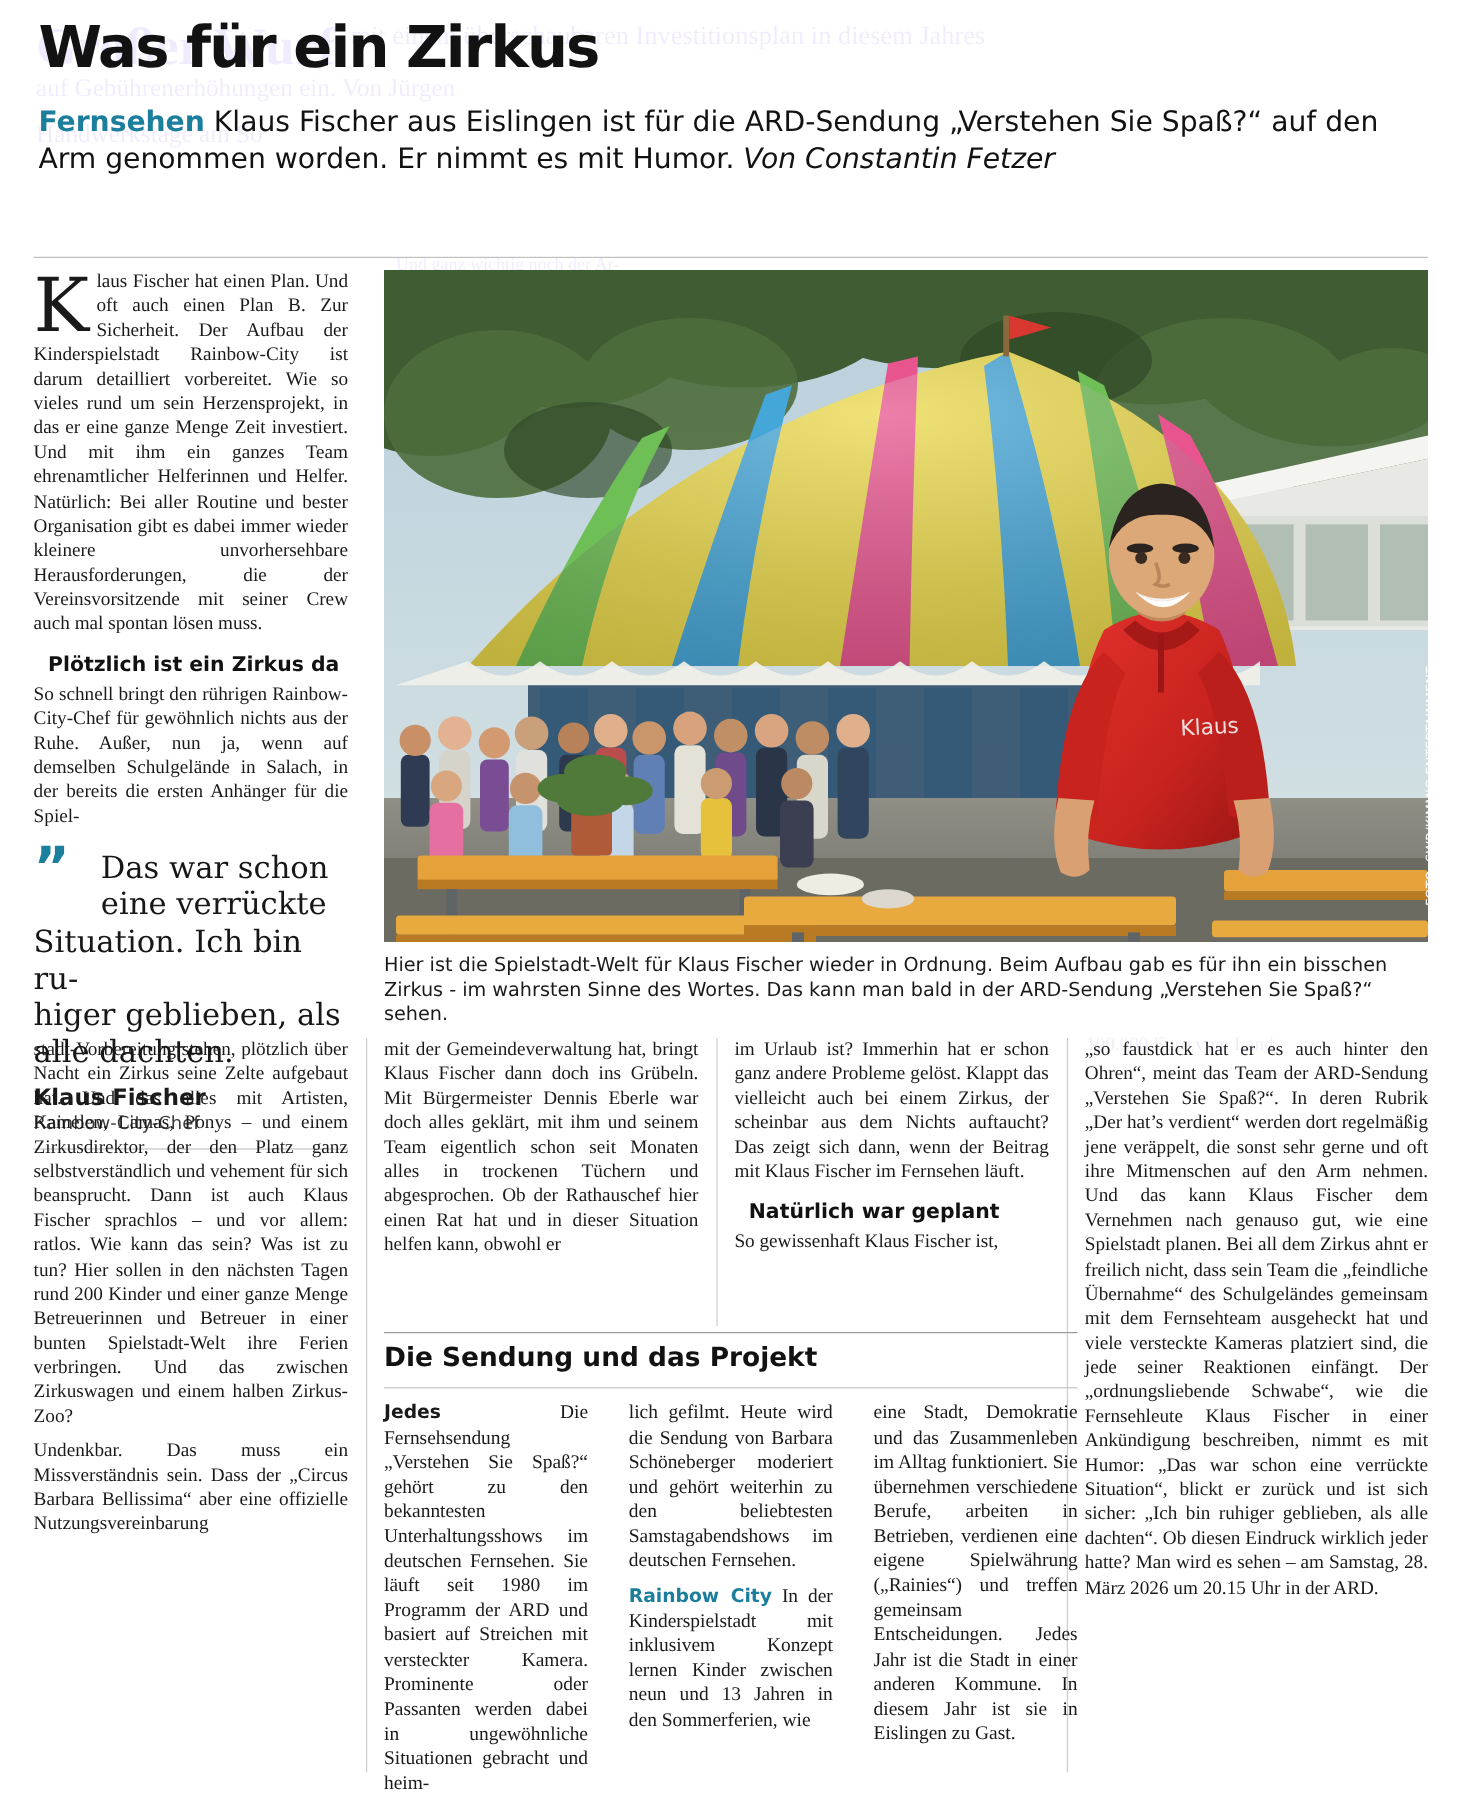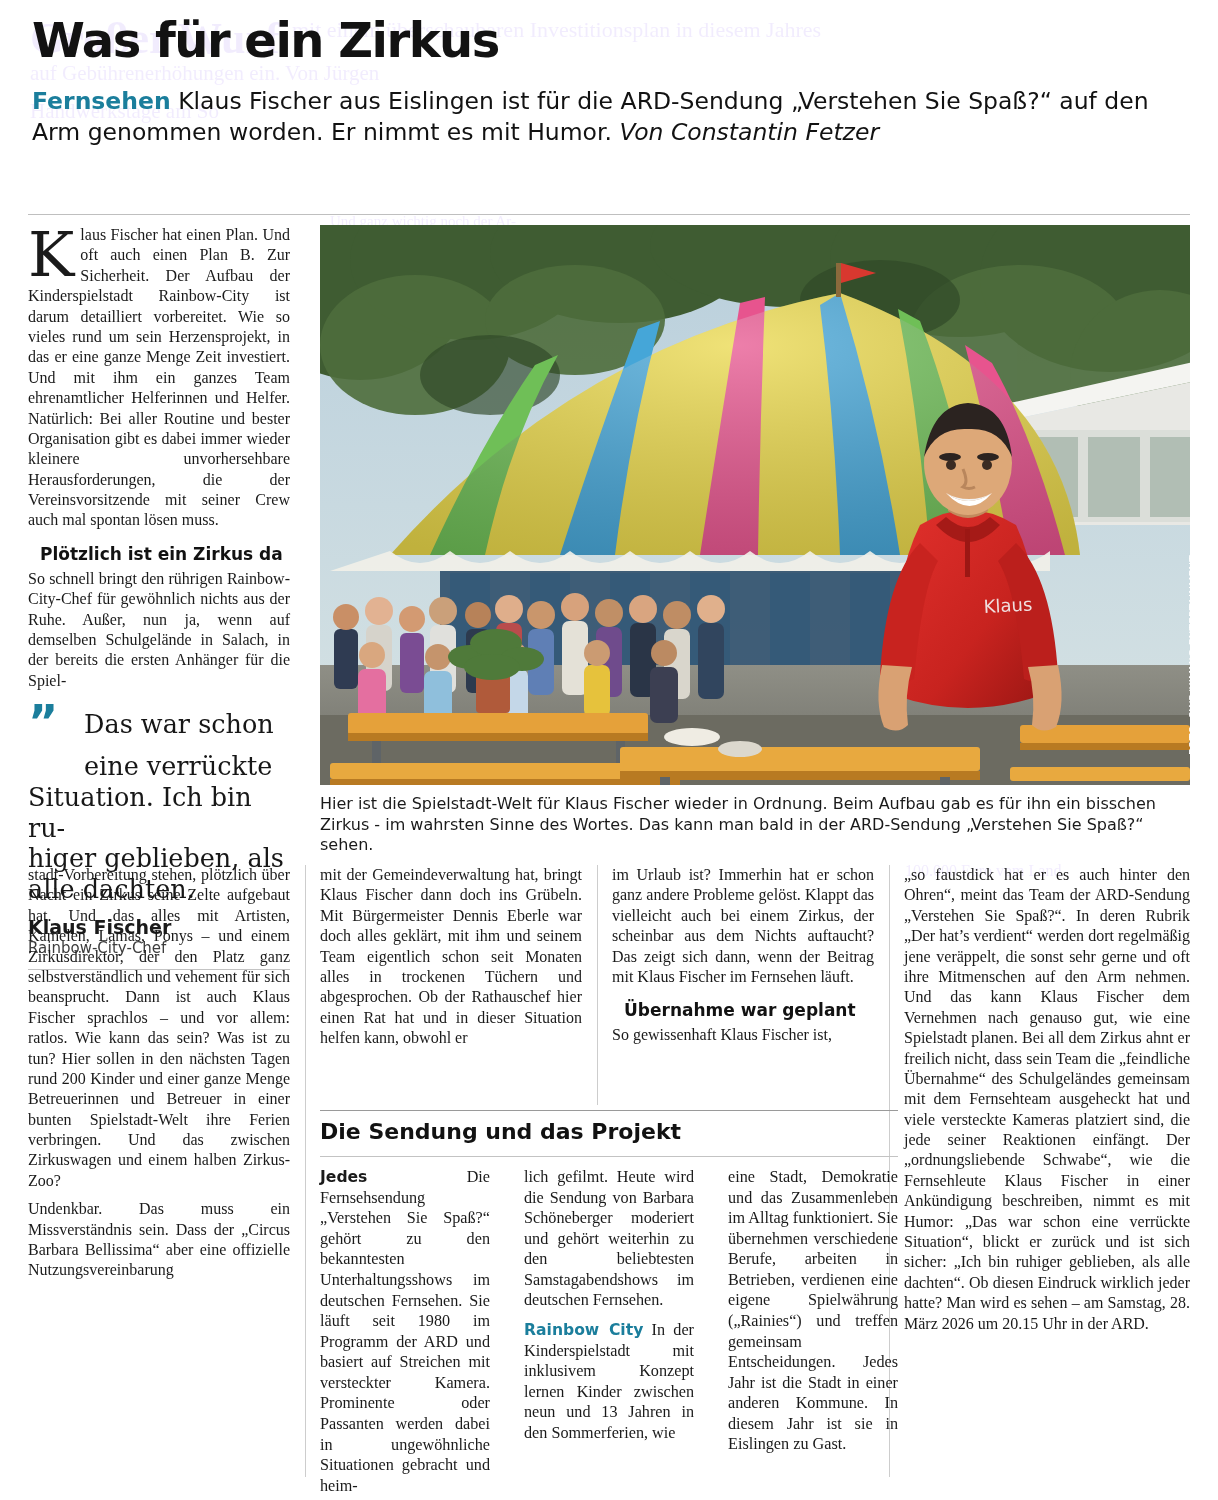--- a/index.html
+++ b/index.html
@@ -115,21 +115,21 @@
     font-size: 46px;
     line-height: 0.6;
     letter-spacing: -2px;
     margin: 18px 0 2px 0;
   }
   .quote-text {
     font-family: "DejaVu Serif", serif;
     font-size: 25.5px;
     line-height: 1.2;
     color: #171717;
-    margin: -30px 0 12px 56px;
+    margin: -30px 0 0 56px;
   }
   .quote-text.cont {
     margin: 0;
   }
   .quote-attr-name {
     font-family: "DejaVu Sans", sans-serif;
     font-weight: 700;
     font-size: 19px;
     margin-top: 12px;
   }
@@ -586,21 +586,21 @@
       <p class="body-text">stadt-Vorbereitung stehen, plötzlich über Nacht ein Zirkus seine Zelte aufgebaut hat. Und das alles mit Artisten, Kamelen, Lamas, Ponys – und einem Zirkusdirektor, der den Platz ganz selbstverständlich und vehement für sich beansprucht. Dann ist auch Klaus Fischer sprachlos – und vor allem: ratlos. Wie kann das sein? Was ist zu tun? Hier sollen in den nächsten Tagen rund 200 Kinder und einer ganze Menge Betreuerinnen und Betreuer in einer bunten Spielstadt-Welt ihre Ferien verbringen. Und das zwischen Zirkuswagen und einem halben Zirkus-Zoo?</p>
       <p class="body-text">Undenkbar. Das muss ein Missverständnis sein. Dass der „Circus Barbara Bellissima“ aber eine offizielle Nutzungsvereinbarung</p>
     </div>
 
     <div class="lcol c2">
       <p class="body-text">mit der Gemeindeverwaltung hat, bringt Klaus Fischer dann doch ins Grübeln. Mit Bürgermeister Dennis Eberle war doch alles geklärt, mit ihm und seinem Team eigentlich schon seit Monaten alles in trockenen Tüchern und abgesprochen. Ob der Rathauschef hier einen Rat hat und in dieser Situation helfen kann, obwohl er</p>
     </div>
 
     <div class="lcol c3">
       <p class="body-text">im Urlaub ist? Immerhin hat er schon ganz andere Probleme gelöst. Klappt das vielleicht auch bei einem Zirkus, der scheinbar aus dem Nichts auftaucht? Das zeigt sich dann, wenn der Beitrag mit Klaus Fischer im Fernsehen läuft.</p>
-      <div class="subhead">Übernahme war geplant</div>
+      <div class="subhead">Natürlich war geplant</div>
       <p class="body-text">So gewissenhaft Klaus Fischer ist,</p>
     </div>
 
     <div class="lcol c4" style="width:286px;">
       <p class="body-text">„so faustdick hat er es auch hinter den Ohren“, meint das Team der ARD-Sendung „Verstehen Sie Spaß?“. In deren Rubrik „Der hat’s verdient“ werden dort regelmäßig jene veräppelt, die sonst sehr gerne und oft ihre Mitmenschen auf den Arm nehmen. Und das kann Klaus Fischer dem Vernehmen nach genauso gut, wie eine Spielstadt planen. Bei all dem Zirkus ahnt er freilich nicht, dass sein Team die „feindliche Übernahme“ des Schulgeländes gemeinsam mit dem Fernsehteam ausgeheckt hat und viele versteckte Kameras platziert sind, die jede seiner Reaktionen einfängt. Der „ordnungsliebende Schwabe“, wie die Fernsehleute Klaus Fischer in einer Ankündigung beschreiben, nimmt es mit Humor: „Das war schon eine verrückte Situation“, blickt er zurück und ist sich sicher: „Ich bin ruhiger geblieben, als alle dachten“. Ob diesen Eindruck wirklich jeder hatte? Man wird es sehen – am Samstag, 28. März 2026 um 20.15 Uhr in der ARD.</p>
     </div>
 
     <div class="boxsec">
       <div class="box-rule"></div>
       <div class="box-title">Die Sendung und das Projekt</div>

